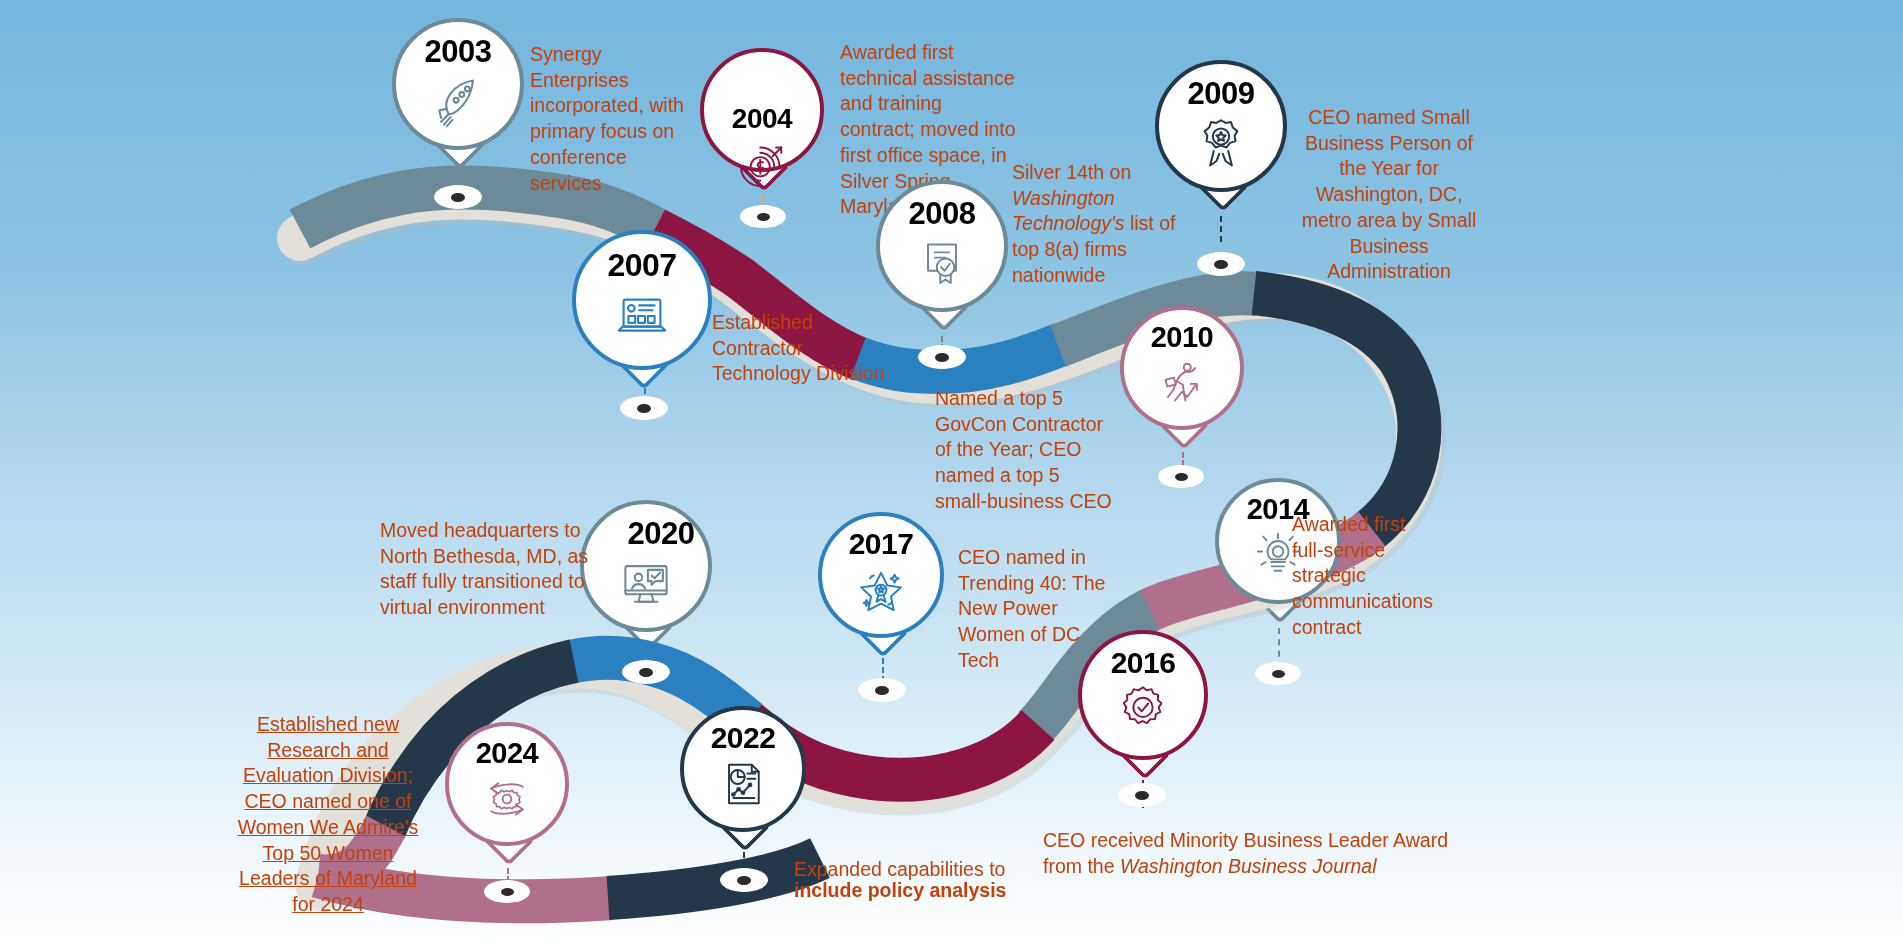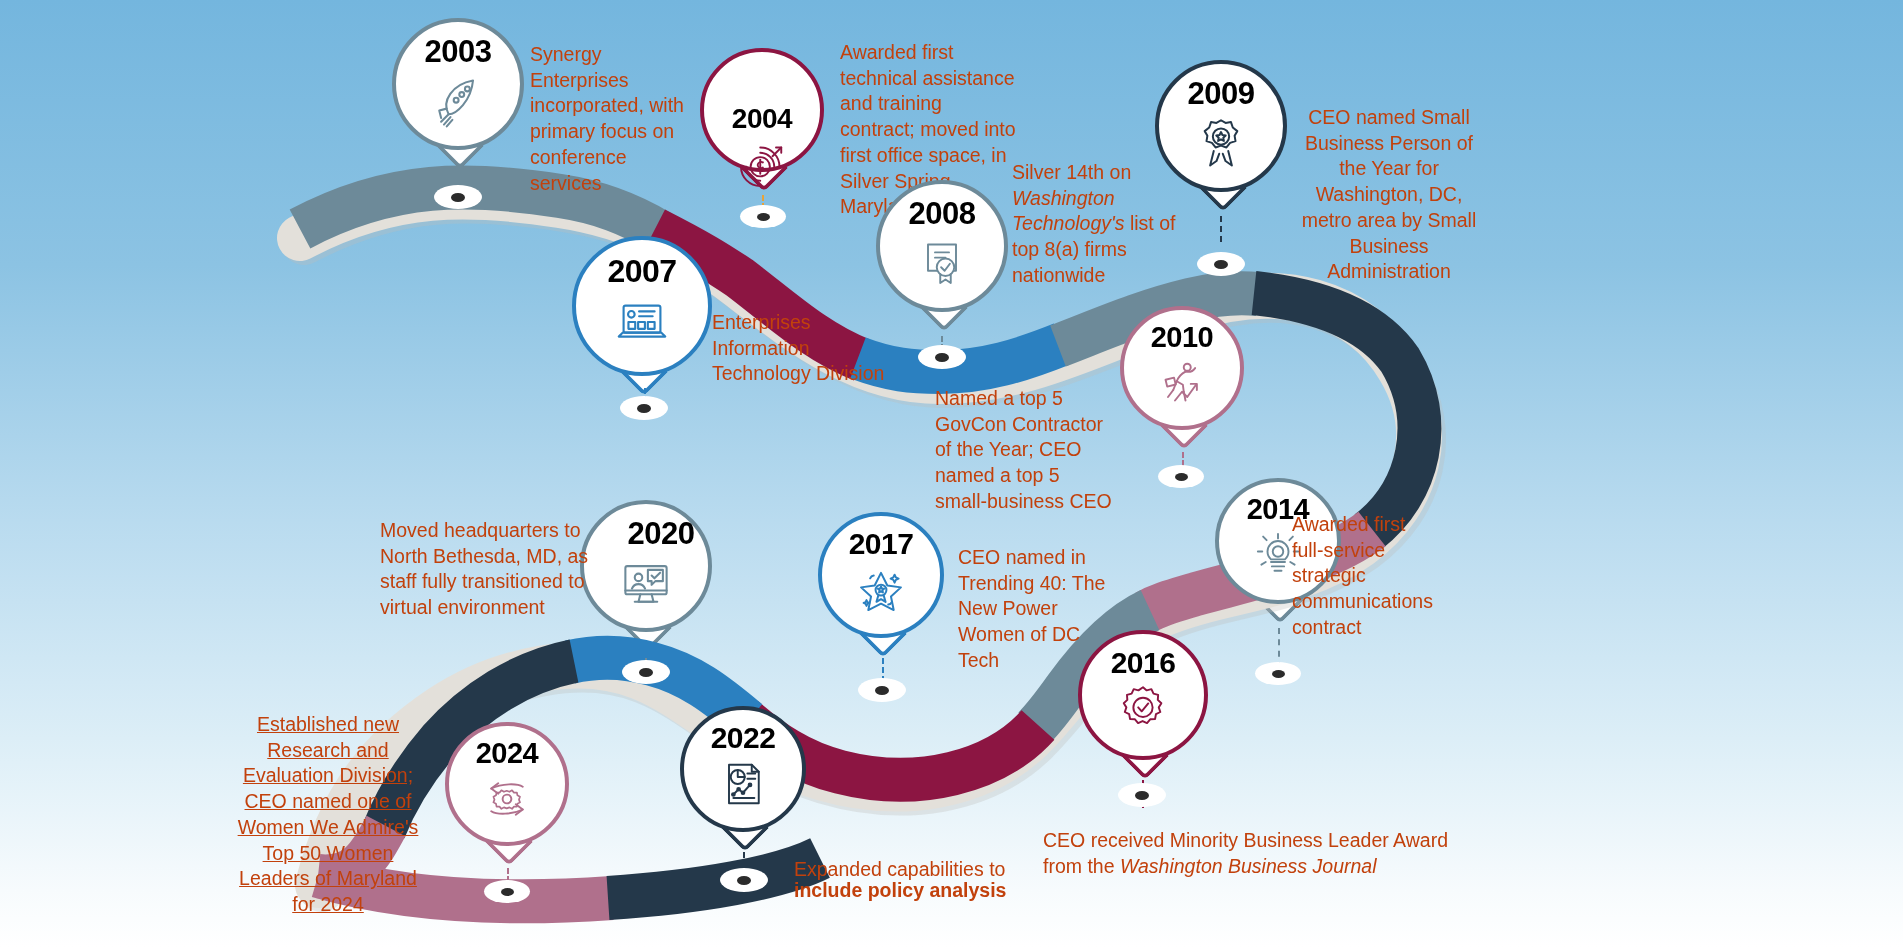--- a/index.html
+++ b/index.html
@@ -185,42 +185,42 @@
       </svg>
     </div>
   </div>
 </div>
 <div class="stem" style="--bc:#24384a; left:1220px; top:216px; height:26px;"></div>
 <div class="hole" style="left:1197px; top:252px; width:48px; height:24px;">
     <i style="width:14px;height:9px;"></i>
   </div>
 <div class="desc" style="left:1290px; top:105px; width:198px;text-align:center;">CEO named Small Business Person of the Year for Washington, DC, metro area by Small Business Administration</div>
 
-<div class="pin" style="--bc:#2b80c0; left:572px; top:236px;">
+<div class="pin" style="--bc:#2b80c0; left:572px; top:230px;">
   <div class="bubble" style="width:140px;height:140px;padding-top:15px;">
     <div class="yr" style="font-size:32px;">2007</div>
     <div class="ico" style="margin-top:5px;">
       <svg width="62" height="62" viewBox="0 0 64 64" fill="none" stroke="#2b80c0" stroke-width="2.2" stroke-linecap="round" stroke-linejoin="round">
         <rect x="13" y="14" width="38" height="28" rx="2"></rect>
         <path d="M8 46 L56 46 L52 42 L12 42 Z"></path>
         <circle cx="21" cy="23" r="3.4"></circle>
         <path d="M29 20 L45 20"></path>
           <path d="M29 25 L43 25"></path>
         <rect x="18" y="31" width="7" height="7"></rect>
         <rect x="28" y="31" width="7" height="7"></rect>
         <rect x="38" y="31" width="7" height="7"></rect>
       </svg>
     </div>
   </div>
 </div>
 <div class="stem" style="--bc:#2b80c0; left:644px; top:388px; height:22px;"></div>
 <div class="hole" style="left:620px; top:396px; width:48px; height:24px;">
     <i style="width:14px;height:9px;"></i>
   </div>
-<div class="desc" style="left:712px; top:310px; width:175px;">Enterprises Information Technology Division</div>
+<div class="desc" style="left:712px; top:310px; width:175px;">Established Contractor Technology Division</div>
 
 <div class="pin" style="--bc:#b0708c; left:1120px; top:306px;">
   <div class="bubble" style="width:124px;height:124px;padding-top:13px;">
     <div class="yr" style="font-size:29px;">2010</div>
     <div class="ico" style="margin-top:3px;">
       <svg width="56" height="56" viewBox="0 0 64 64" fill="none" stroke="#b0708c" stroke-width="2.2" stroke-linecap="round" stroke-linejoin="round">
         <circle cx="38" cy="14" r="4"></circle>
         <path d="M36 19 C32 21 28 25 26 30"></path>
         <path d="M36 19 C41 20 45 18 47 15"></path>
         <path d="M26 30 L22 40"></path>

